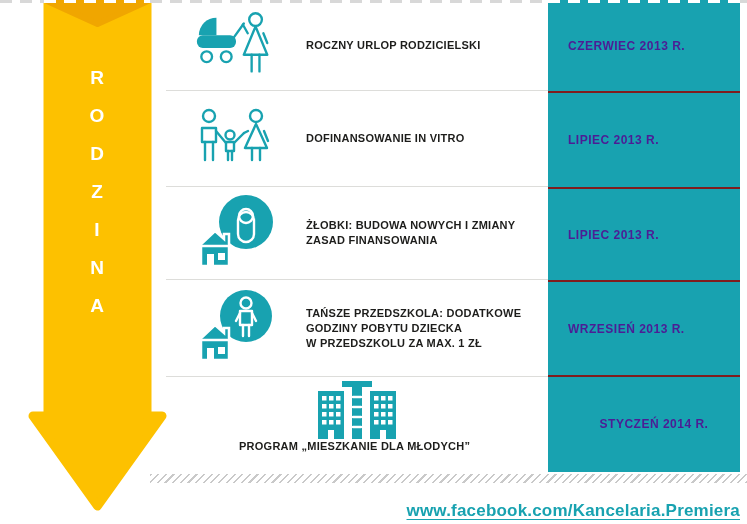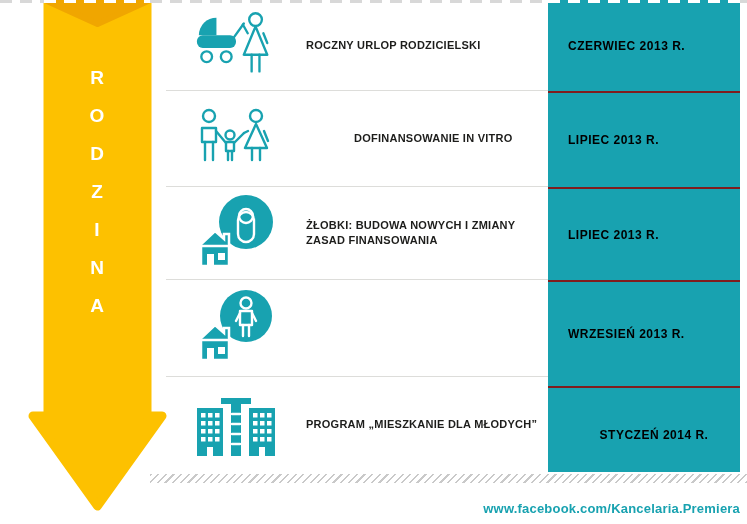--- a/index.html
+++ b/index.html
@@ -18,53 +18,53 @@
   .arrow-svg{position:absolute;left:0;top:0;z-index:5;}
   .letter{
     position:absolute;left:44px;width:107px;text-align:center;
     color:#ffffff;font-weight:bold;font-size:19px;line-height:22px;
     letter-spacing:1px;z-index:6;
   }
 
   
   .rows{position:absolute;left:166px;top:0;width:382px;z-index:2;}
   .row{display:flex;align-items:center;box-sizing:border-box;border-bottom:1px solid #ddddda;}
-  .row:last-child{border-bottom:none;}
+  .row:last-child{border-bottom:none;flex-direction:column;}
   .row:nth-child(1){height:91px;}
-  .row:nth-child(2){height:96px;gap:48px;}
+  .row:nth-child(2){height:96px;}
   .row:nth-child(3){height:93px;}
   .row:nth-child(4){height:97px;}
   .row:nth-child(5){height:95px;}
   .icon-cell{width:140px;min-width:140px;display:flex;justify-content:center;align-items:center;}
   .row-label{
     width:236px;color:#1d1d1b;font-weight:bold;font-size:11px;line-height:15px;
     letter-spacing:.25px;white-space:pre-line;
   }
 
   
   .date-col{position:absolute;left:548px;top:0;width:192px;height:472px;background:#18a2b0;z-index:1;}
   .date-cell{box-sizing:border-box;display:flex;align-items:center;padding-left:20px;}
   .date-cell + .date-cell{border-top:2px solid #7f1d1d;}
   .date-cell:nth-child(1){height:91px;}
   .date-cell:nth-child(2){height:96px;}
   .date-cell:nth-child(3){height:93px;}
-  .date-cell:nth-child(4){height:106px;}
+  .date-cell:nth-child(4){height:95px;}
   .date-cell:nth-child(5){height:95px;justify-content:center;}
-  .date-label{color:#000000;font-weight:bold;font-size:12px;letter-spacing:.5px;}
+  .date-label{color:#4c1d95;font-weight:bold;font-size:12px;letter-spacing:.5px;}
 
   
   .hatch{
     position:absolute;left:150px;top:474px;width:597px;height:9px;z-index:0;
     background:repeating-linear-gradient(135deg,#c9c9c9 0 1.6px,transparent 1.6px 5.4px);
   }
 
   
   .fb-link{
     position:absolute;top:501px;right:7px;color:#18a2b0;font-weight:bold;
-    font-size:13px;letter-spacing:.2px;
+    font-size:17px;letter-spacing:.2px;text-decoration:underline;
     text-underline-offset:3px;cursor:pointer;
   }
 
   svg .tl{stroke:#18a2b0;fill:none;stroke-width:2.4;stroke-linecap:round;stroke-linejoin:round;}
   svg .tf{fill:#18a2b0;}
   svg .wl{stroke:#ffffff;fill:none;stroke-width:2.4;stroke-linecap:round;stroke-linejoin:round;}
   svg .wf{fill:#ffffff;}
 </style>
 </head>
 <body>
@@ -149,20 +149,23 @@
           <circle class="wl" cx="50" cy="17" r="5.5"></circle>
           <path class="wl" d="M44 25 L56 25 L56 39 L44 39 Z"></path>
           <path class="wl" d="M44 27 L40 35 M56 27 L60 35"></path>
           <path class="wl" d="M47 39 L47 50 M53 39 L53 50"></path>
           <path class="tf" stroke="#ffffff" stroke-width="2.5" d="M2 55 L19 39 L28 47 L28 42 L33 42 L33 52 L36 55 Z"></path>
           <rect class="tf" stroke="#ffffff" stroke-width="2.5" x="5" y="54" width="28" height="20"></rect>
           <rect class="wf" x="11" y="62" width="7" height="12"></rect>
           <rect class="wf" x="22" y="61" width="7" height="7"></rect>
         </svg>
       </div>
+      <div class="row-label">TAŃSZE PRZEDSZKOLA: DODATKOWE
+GODZINY POBYTU DZIECKA
+W PRZEDSZKOLU ZA MAX. 1 ZŁ</div>
     </div>
 
     <div class="row">
       <div class="icon-cell">
         <svg width="80" height="62" viewBox="0 0 80 62">
           <rect class="tf" x="35" y="10" width="10" height="52"></rect>
           <rect class="tf" x="25" y="4" width="30" height="6"></rect>
           <path class="wl" stroke-width="2" d="M36 20 L44 20 M36 30 L44 30 M36 40 L44 40 M36 50 L44 50"></path>
           <rect class="tf" x="1" y="14" width="26" height="48"></rect>
           <rect class="tf" x="53" y="14" width="26" height="48"></rect>

